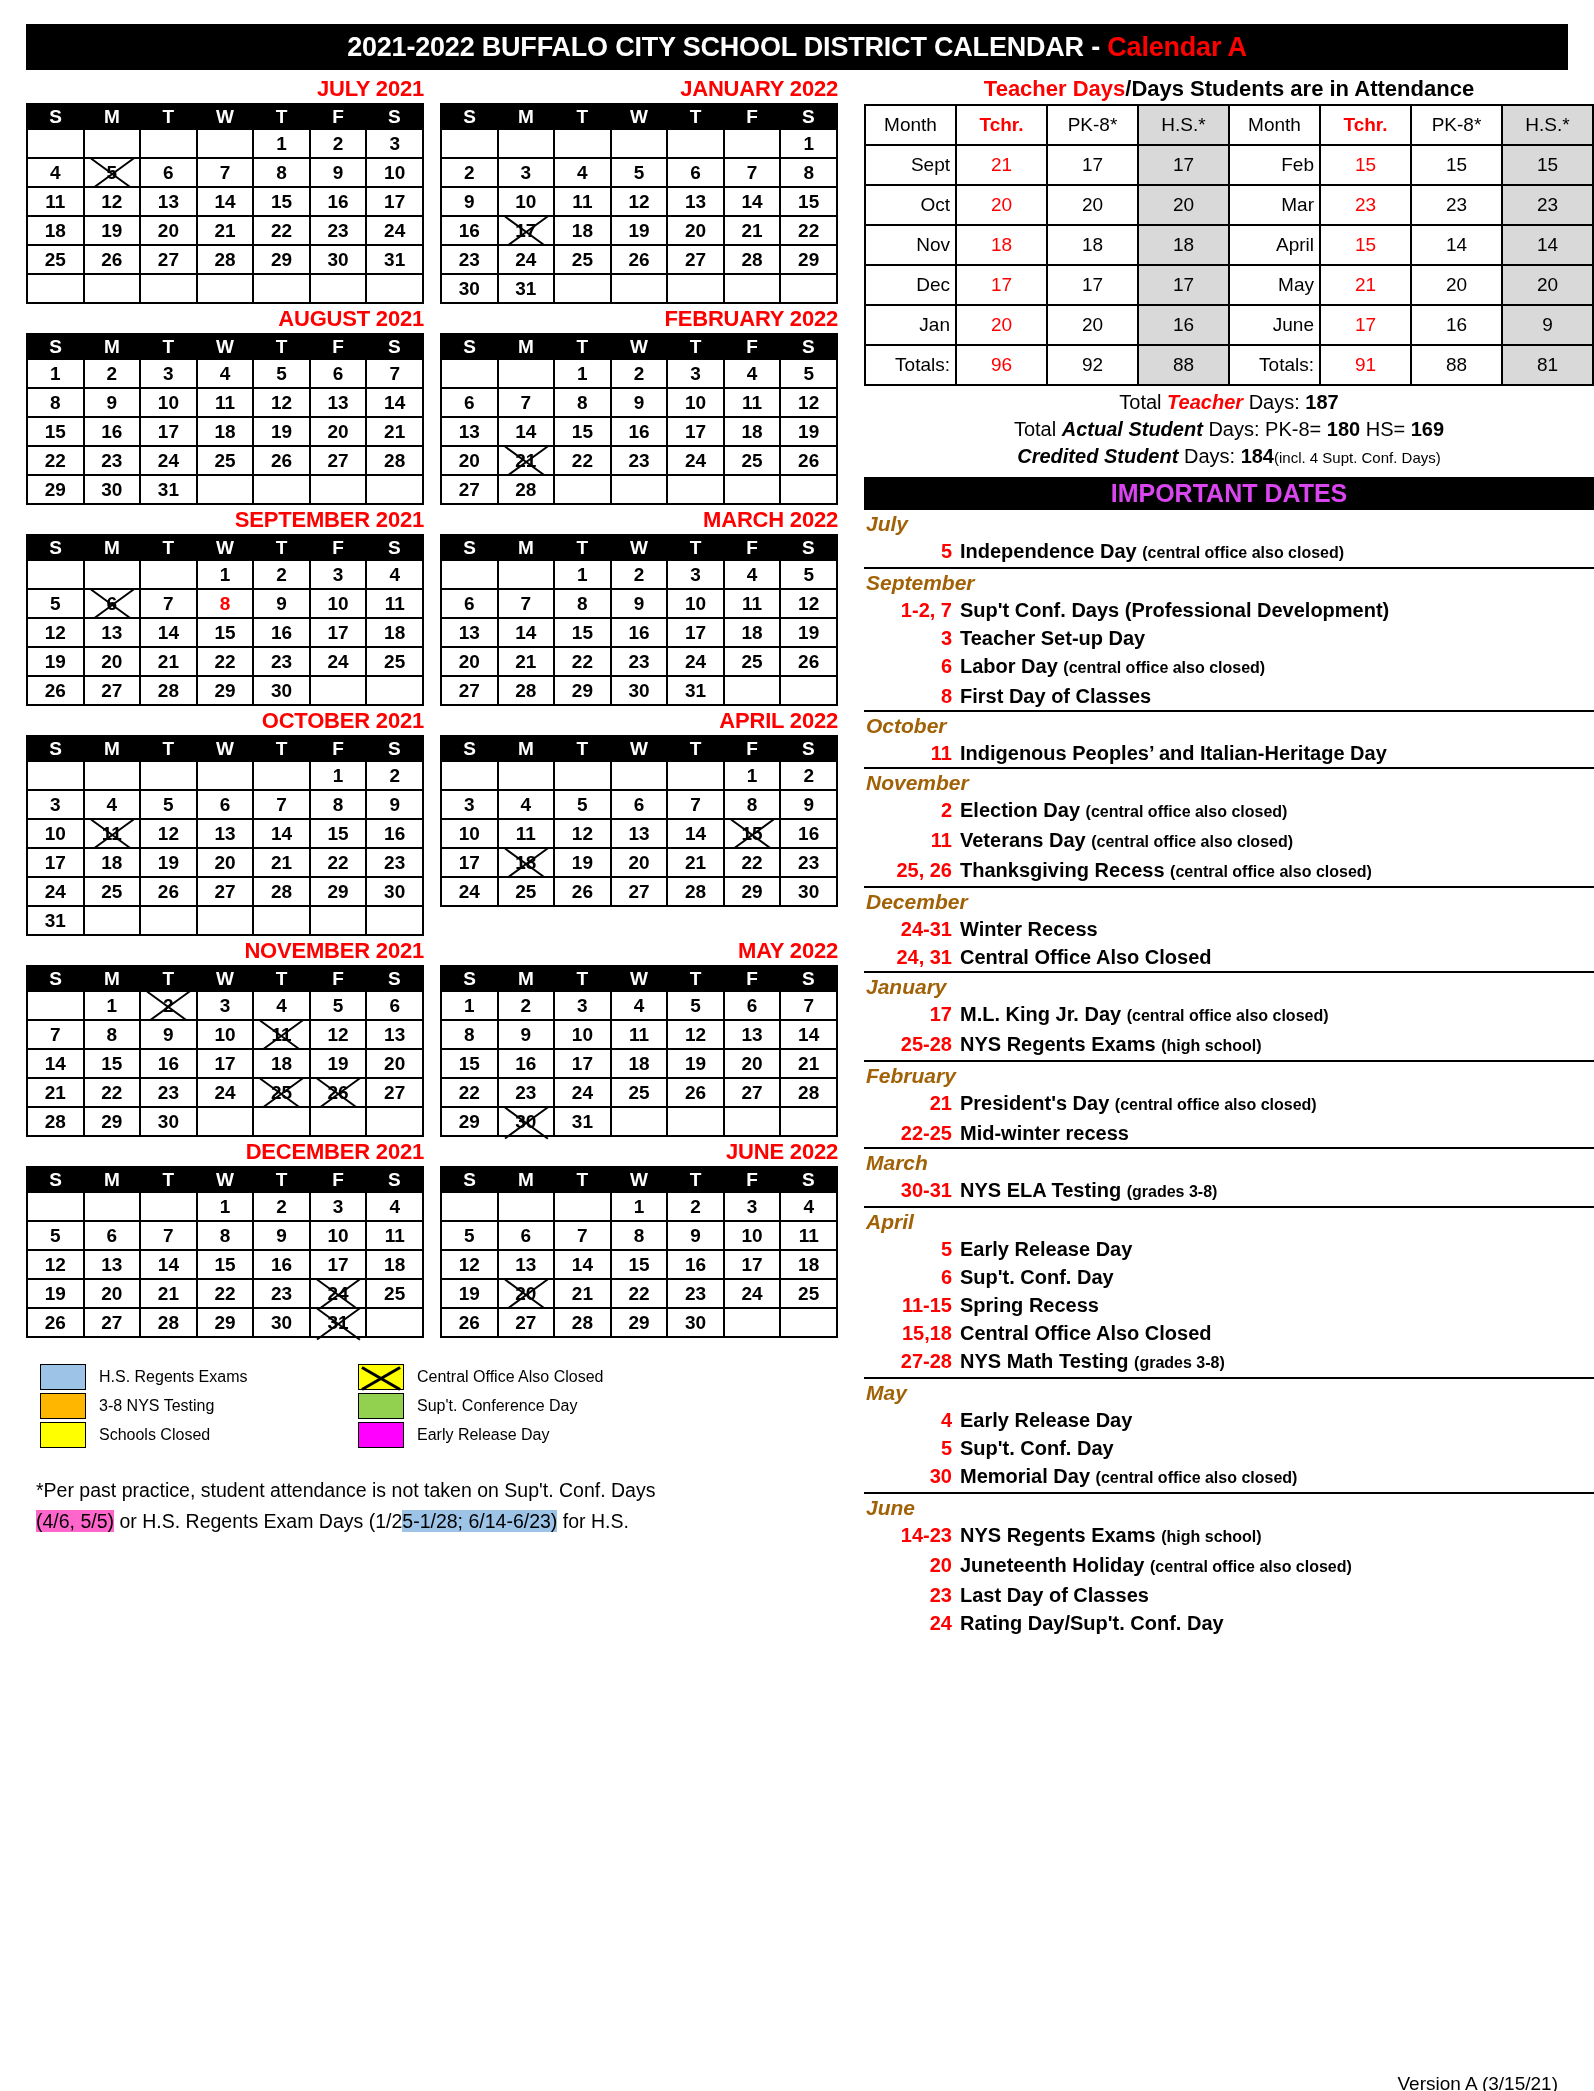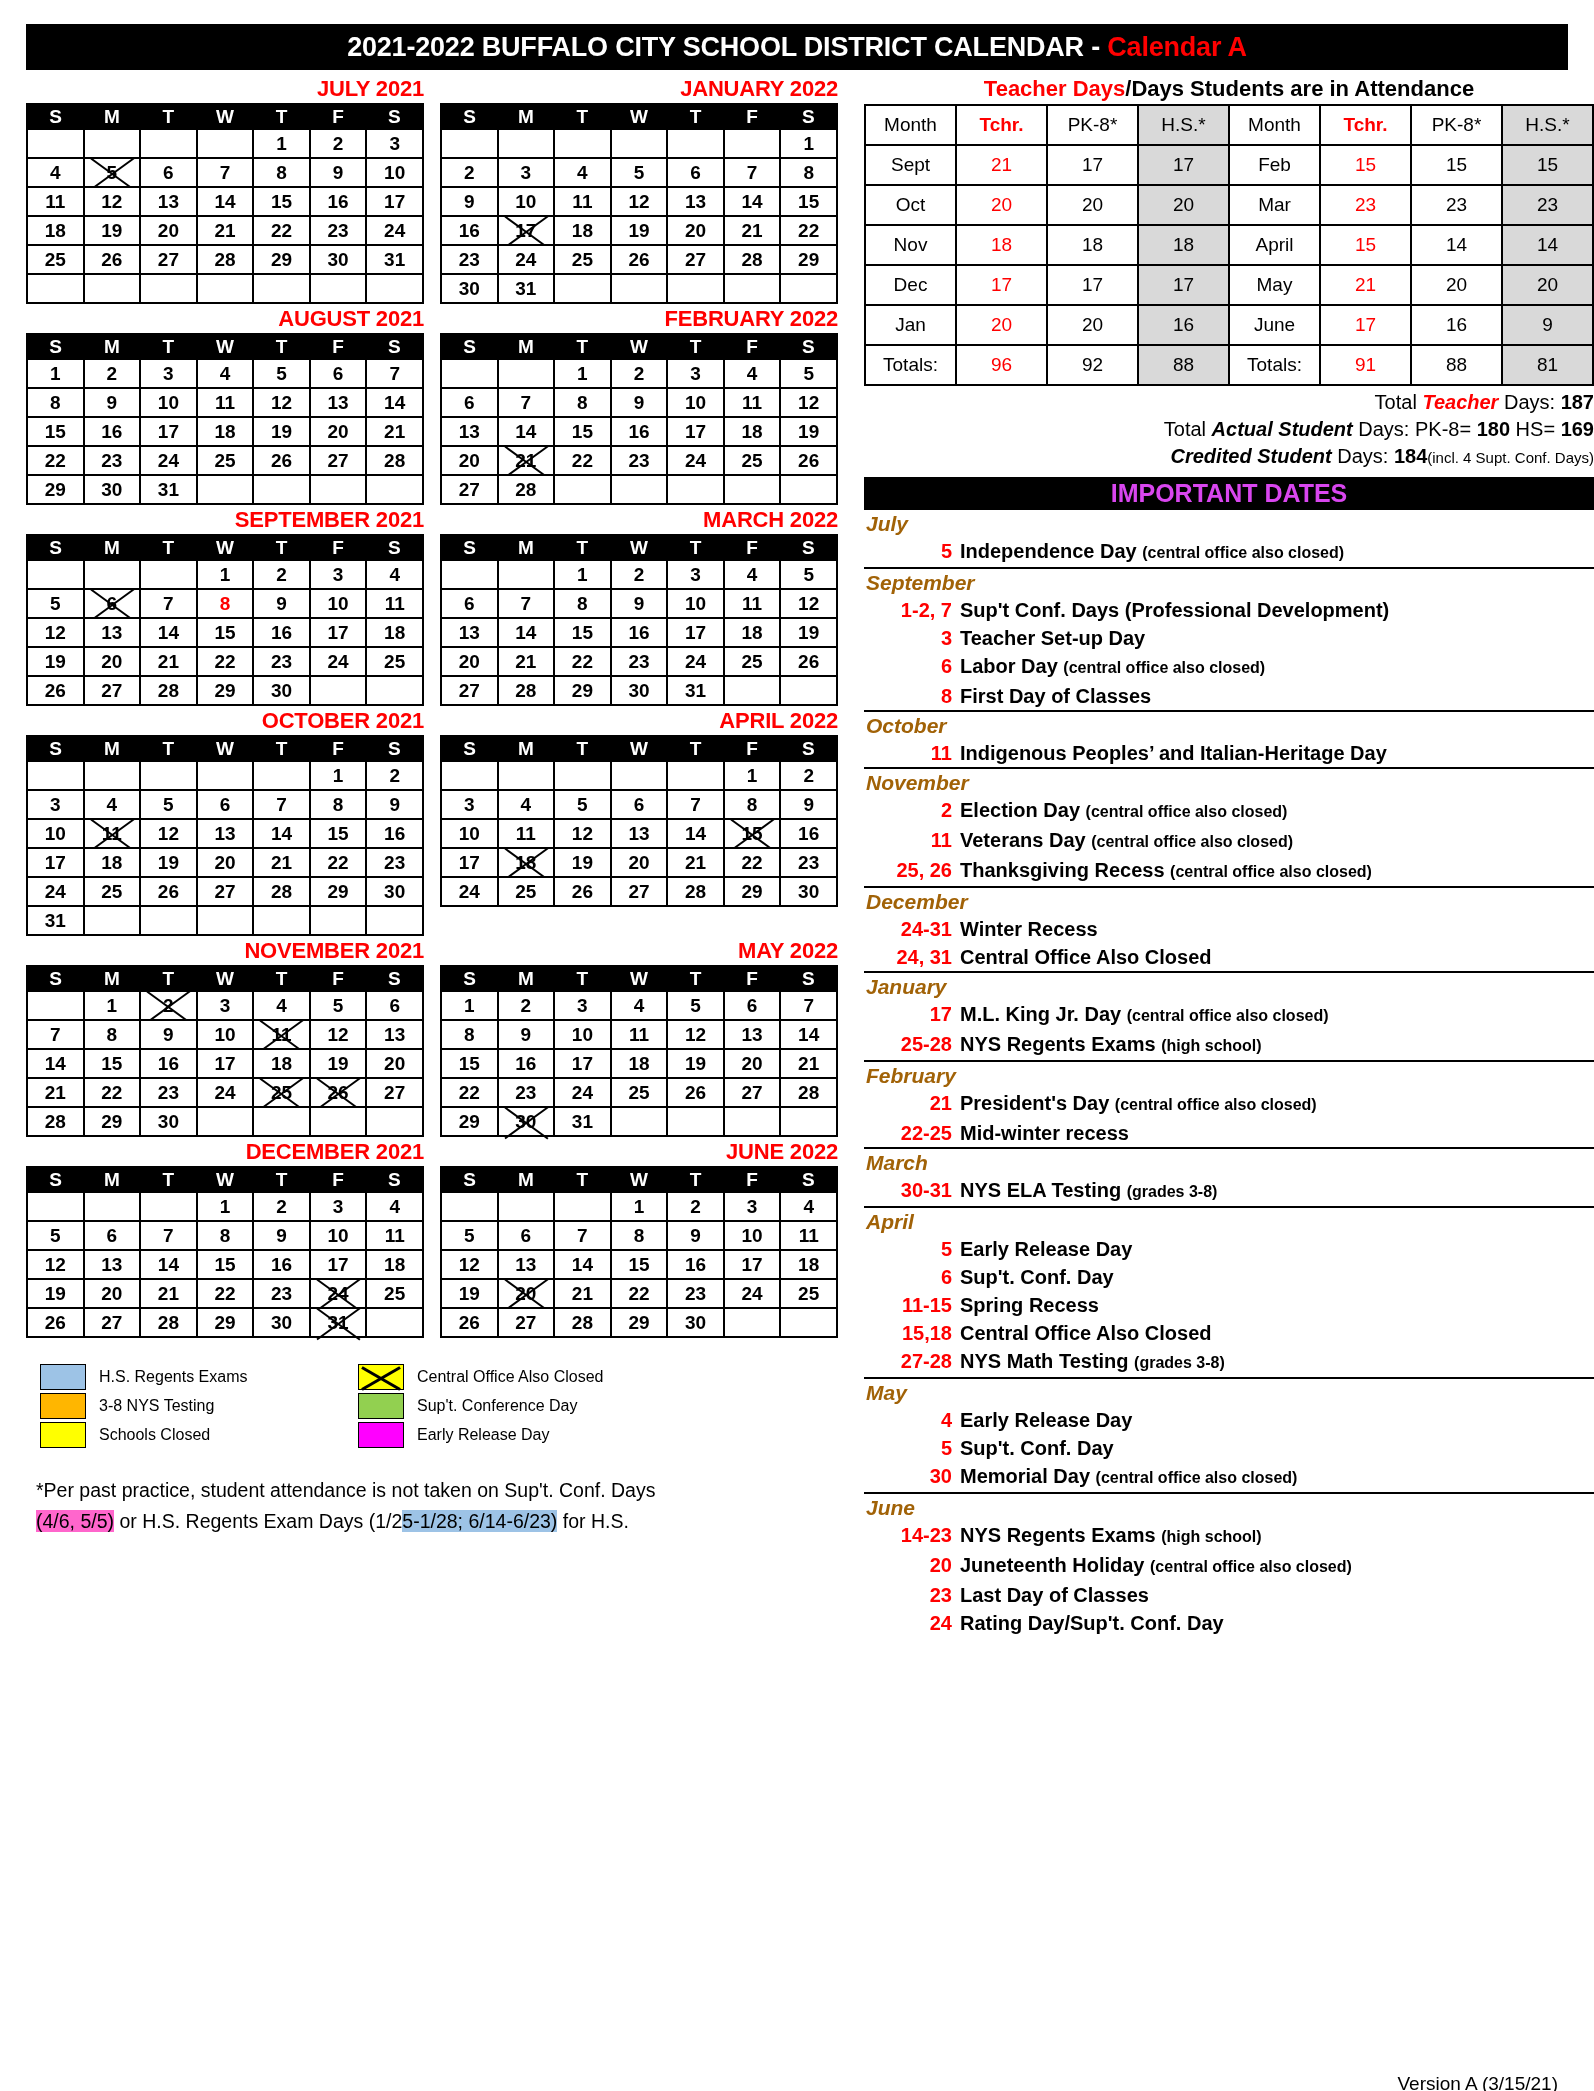--- a/index.html
+++ b/index.html
@@ -79,27 +79,27 @@
   }
   .td-head .red { color:#ff0000; }
   table.tdays {
     width:100%; border-collapse:collapse; table-layout:fixed;
     border:2px solid #000;
   }
   table.tdays td, table.tdays th {
     border:2px solid #000; height:40px; padding:0 5px;
     font-size:19px; text-align:center;
   }
-  table.tdays .lbl { text-align:center; }
+  table.tdays .lbl { text-align:right; }
   table.tdays .tchr { color:#ff0000; }
   table.tdays th.tchr { color:#ff0000; font-weight:bold; }
   table.tdays .gray { background:#d9d9d9; }
   table.tdays th { font-weight:normal; }
 
-  .summary { text-align:right; font-size:20px; margin-top:3px; line-height:1.36; }
+  .summary { text-align:center; font-size:20px; margin-top:3px; line-height:1.36; }
   .summary .i-red { color:#ff0000; font-style:italic; font-weight:bold; }
   .summary .i-blk { font-style:italic; font-weight:bold; }
   .summary b { font-weight:bold; }
   .summary .small { font-size:15px; }
 
   
   .imp-hdr {
     background:#000; color:#d946ef; text-align:center;
     font-weight:bold; font-size:25px;
     height:33px; line-height:33px; margin-top:6px;

